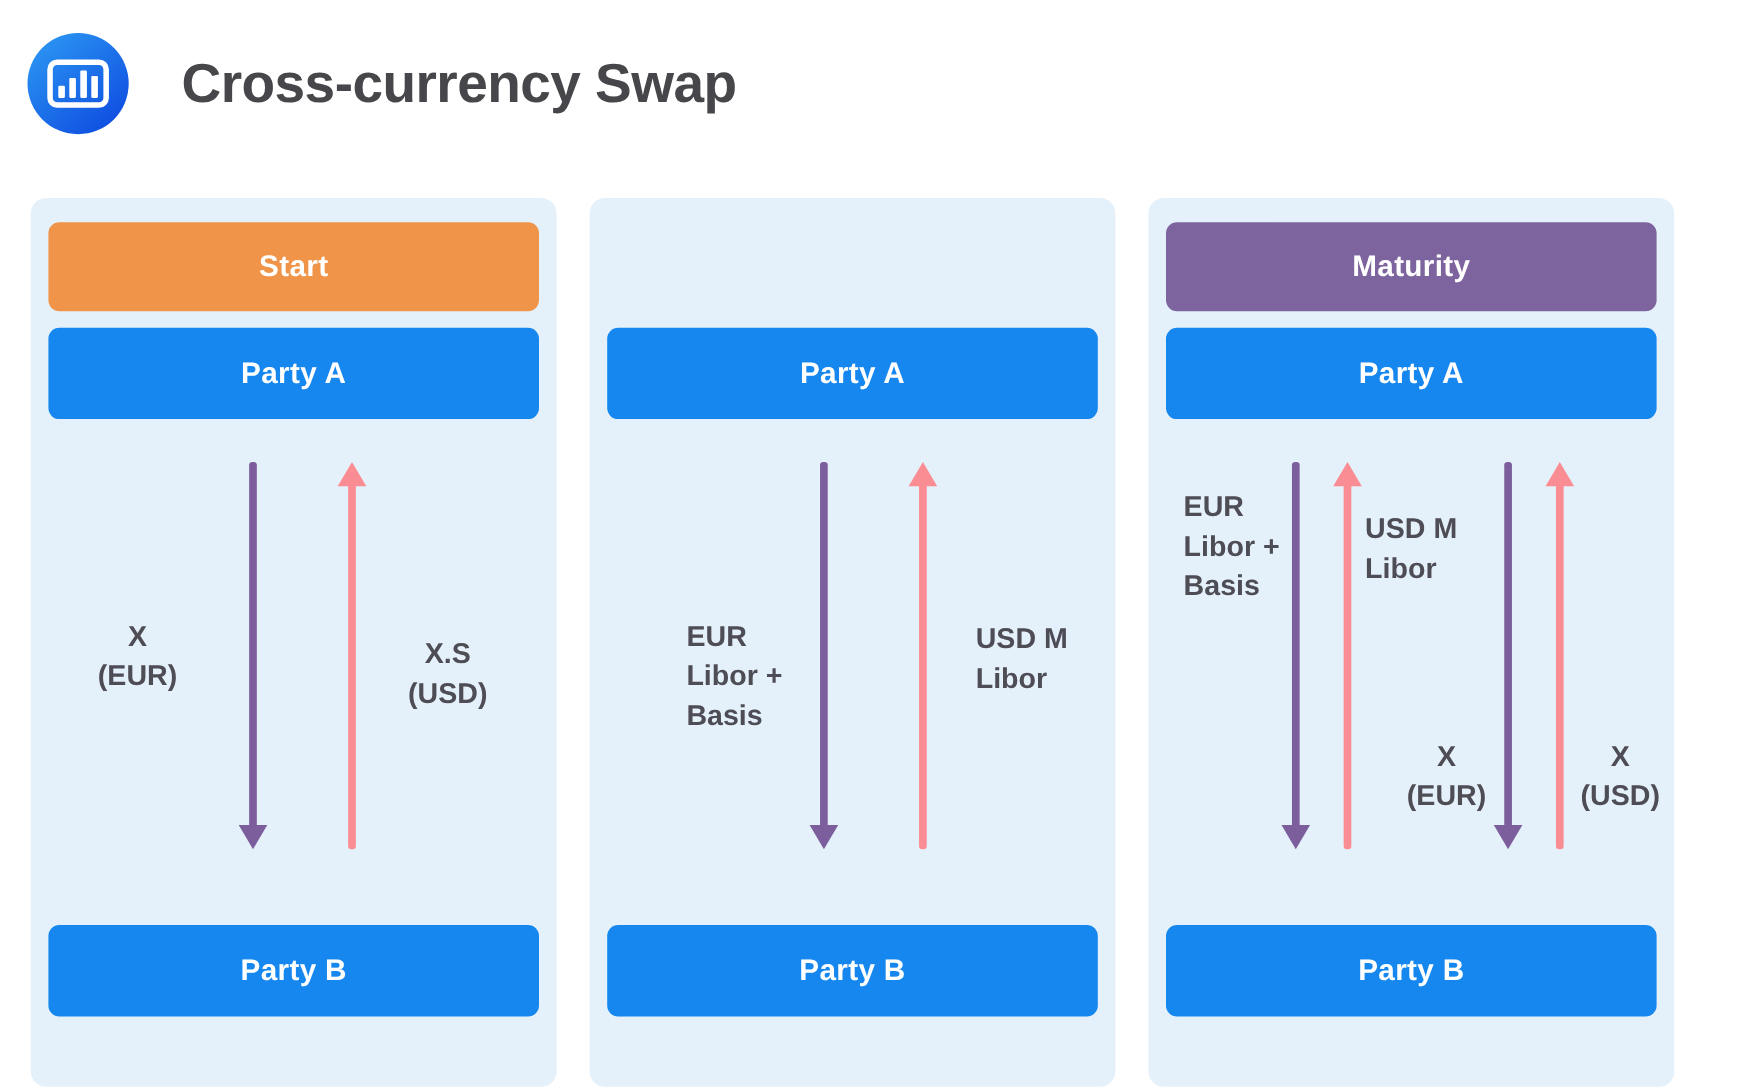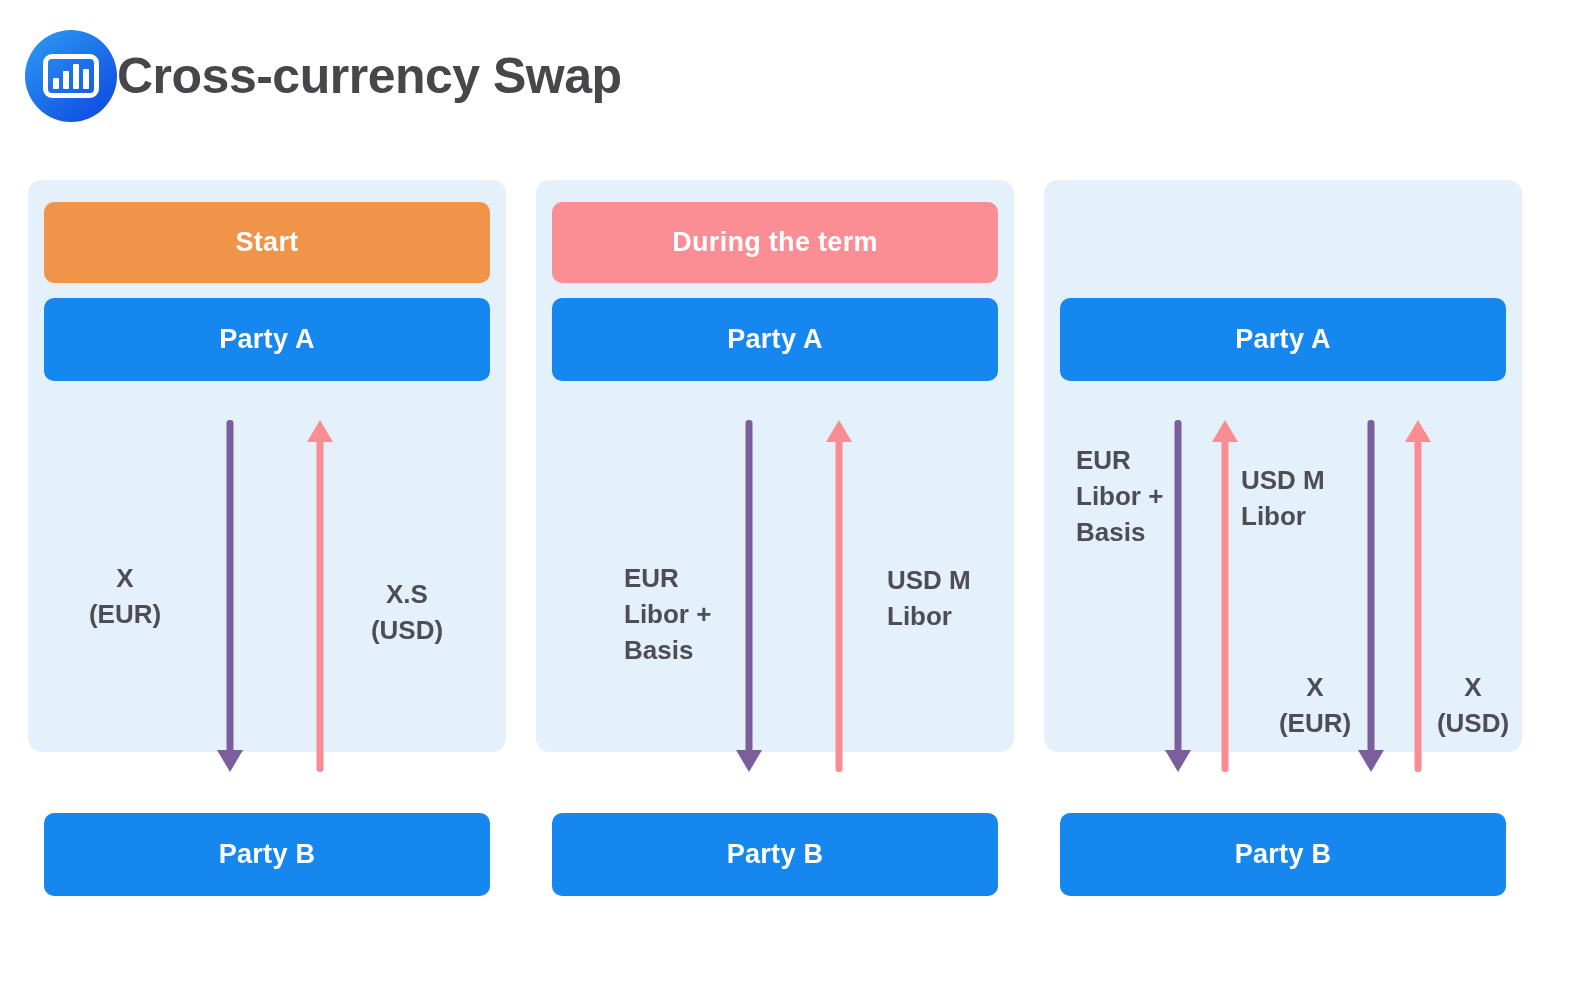--- a/index.html
+++ b/index.html
@@ -4,41 +4,41 @@
 <style>
   :root{
     --orange:#F0944A; --pink:#FB8D94; --violet:#7E649E; --blue:#1587EF;
     --arrow-purple:#7C5E9D; --arrow-pink:#FA8D93; --panel-bg:#E5F1FA;
     --title-color:#47464B; --label-color:#4E4D55;
     --logo-blue-light:#2E9DF4; --logo-blue-dark:#0B44DE;
   }
   *{margin:0;padding:0;box-sizing:border-box}
   html,body{width:1590px;height:990px;background:#fff;overflow:hidden;
     font-family:"Liberation Sans","DejaVu Sans",sans-serif}
-  .header{display:flex;align-items:center;padding:30px 0 0 25px}
+  .header{display:flex;align-items:center;gap:48px;padding:30px 0 0 25px}
   .logo{width:92px;height:92px;border-radius:50%;flex:0 0 auto;
     background:linear-gradient(140deg,var(--logo-blue-light) 0%,var(--logo-blue-dark) 100%);
     display:flex;align-items:center;justify-content:center}
   .logo-frame{width:56px;height:44px;border:5px solid #fff;border-radius:9px;
     display:flex;align-items:flex-end;justify-content:center;gap:4px;padding-bottom:4px}
   .bar{width:6px;background:#fff;border-radius:1px}
   .b1{height:11px}.b2{height:18px}.b3{height:25px}.b4{height:20px}
   .title{font-size:50px;font-weight:700;color:var(--title-color);letter-spacing:-0.5px}
   .panels{display:flex;gap:30px;margin:58px 0 0 28px}
-  .panel{position:relative;width:478px;height:572px;background:var(--panel-bg);border-radius:14px}
+  .panel{position:relative;width:478px;height:808px;background:var(--panel-bg);border-radius:14px}
   .phase,.party{position:absolute;left:16px;right:16px;border-radius:10px;
     display:flex;align-items:center;justify-content:center;
     color:#fff;font-weight:700;font-size:27px;letter-spacing:0.3px}
   .phase{top:22px;height:81px}
   .phase-orange{background:var(--orange)}
   .phase-pink{background:var(--pink)}
   .phase-violet{background:var(--violet)}
   .party{background:var(--blue)}
   .party-a{top:118px;height:83px}
-  .party-b{top:633px;height:83px}
+  .party-b{top:661px;height:83px}
   .arrow{position:absolute;top:240px;height:352px;width:26px}
   .arrow .shaft{position:absolute;left:50%;transform:translateX(-50%);width:7px;border-radius:3px}
   .arrow.down .shaft{top:0;bottom:16px}
   .arrow.up .shaft{top:16px;bottom:0}
   .arrow .head{position:absolute;left:50%;transform:translateX(-50%);width:0;height:0;
     border-left:13px solid transparent;border-right:13px solid transparent}
   .arrow.down .head{bottom:0;border-top:22px solid}
   .arrow.up .head{top:0;border-bottom:22px solid}
   .arrow.purple .shaft{background:var(--arrow-purple)}
   .arrow.purple .head{border-top-color:var(--arrow-purple)}
@@ -84,21 +84,20 @@
     </div>
     <div class="flow-label center" style="left:319px;top:396px">
       <div>X.S</div>
       <div>(USD)</div>
     </div>
 
     <div class="party party-b">Party B</div>
   </section>
 
   <section class="panel">
-    <div class="phase phase-pink">During the term</div>
     <div class="party party-a">Party A</div>
 
     <div class="arrow down purple" style="left:200px">
       <i class="shaft"></i>
       <i class="head"></i>
     </div>
     <div class="arrow up pink" style="left:290px">
       <i class="shaft"></i>
       <i class="head"></i>
     </div>
@@ -110,20 +109,21 @@
     </div>
     <div class="flow-label" style="left:351px;top:382px">
       <div>USD M</div>
       <div>Libor</div>
     </div>
 
     <div class="party party-b">Party B</div>
   </section>
 
   <section class="panel">
+    <div class="phase phase-violet">Maturity</div>
     <div class="party party-a">Party A</div>
 
     <div class="arrow down purple" style="left:121px">
       <i class="shaft"></i>
       <i class="head"></i>
     </div>
     <div class="arrow up pink" style="left:168px">
       <i class="shaft"></i>
       <i class="head"></i>
     </div>

